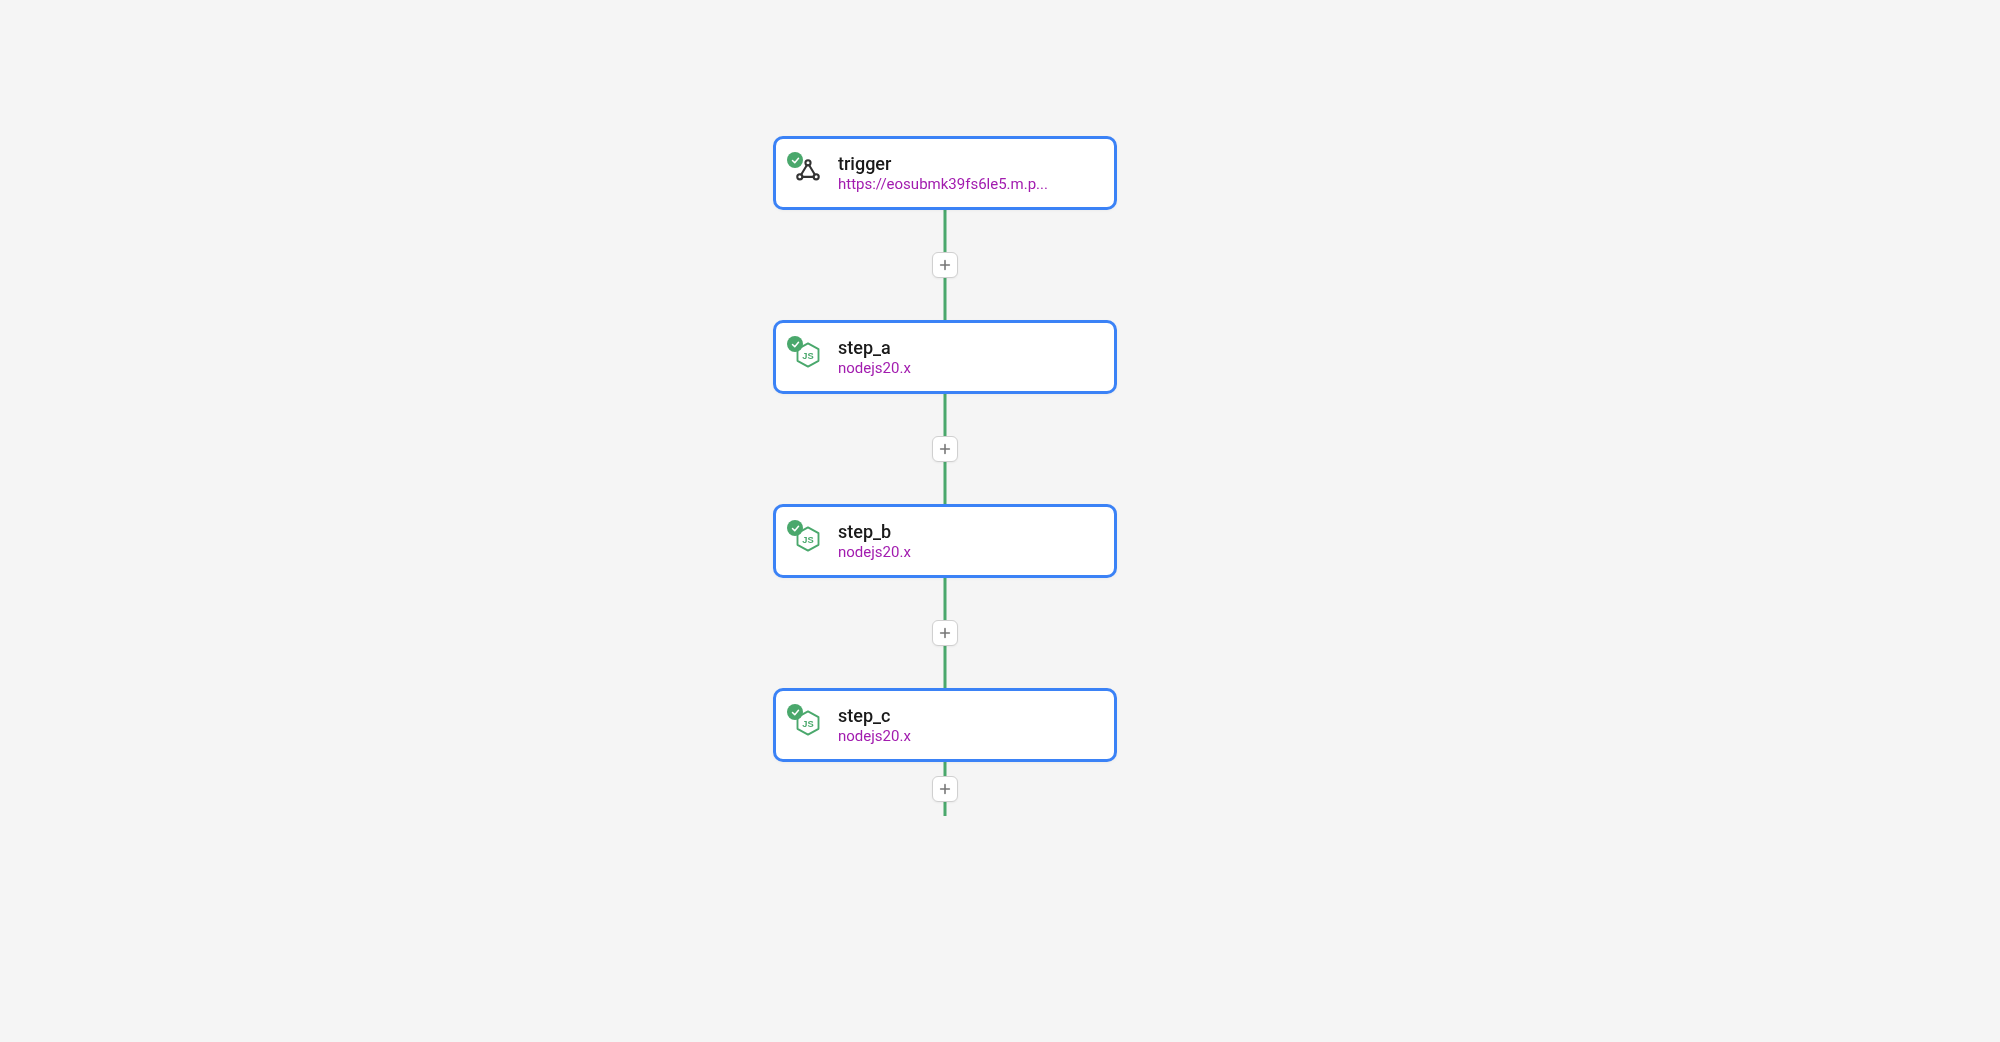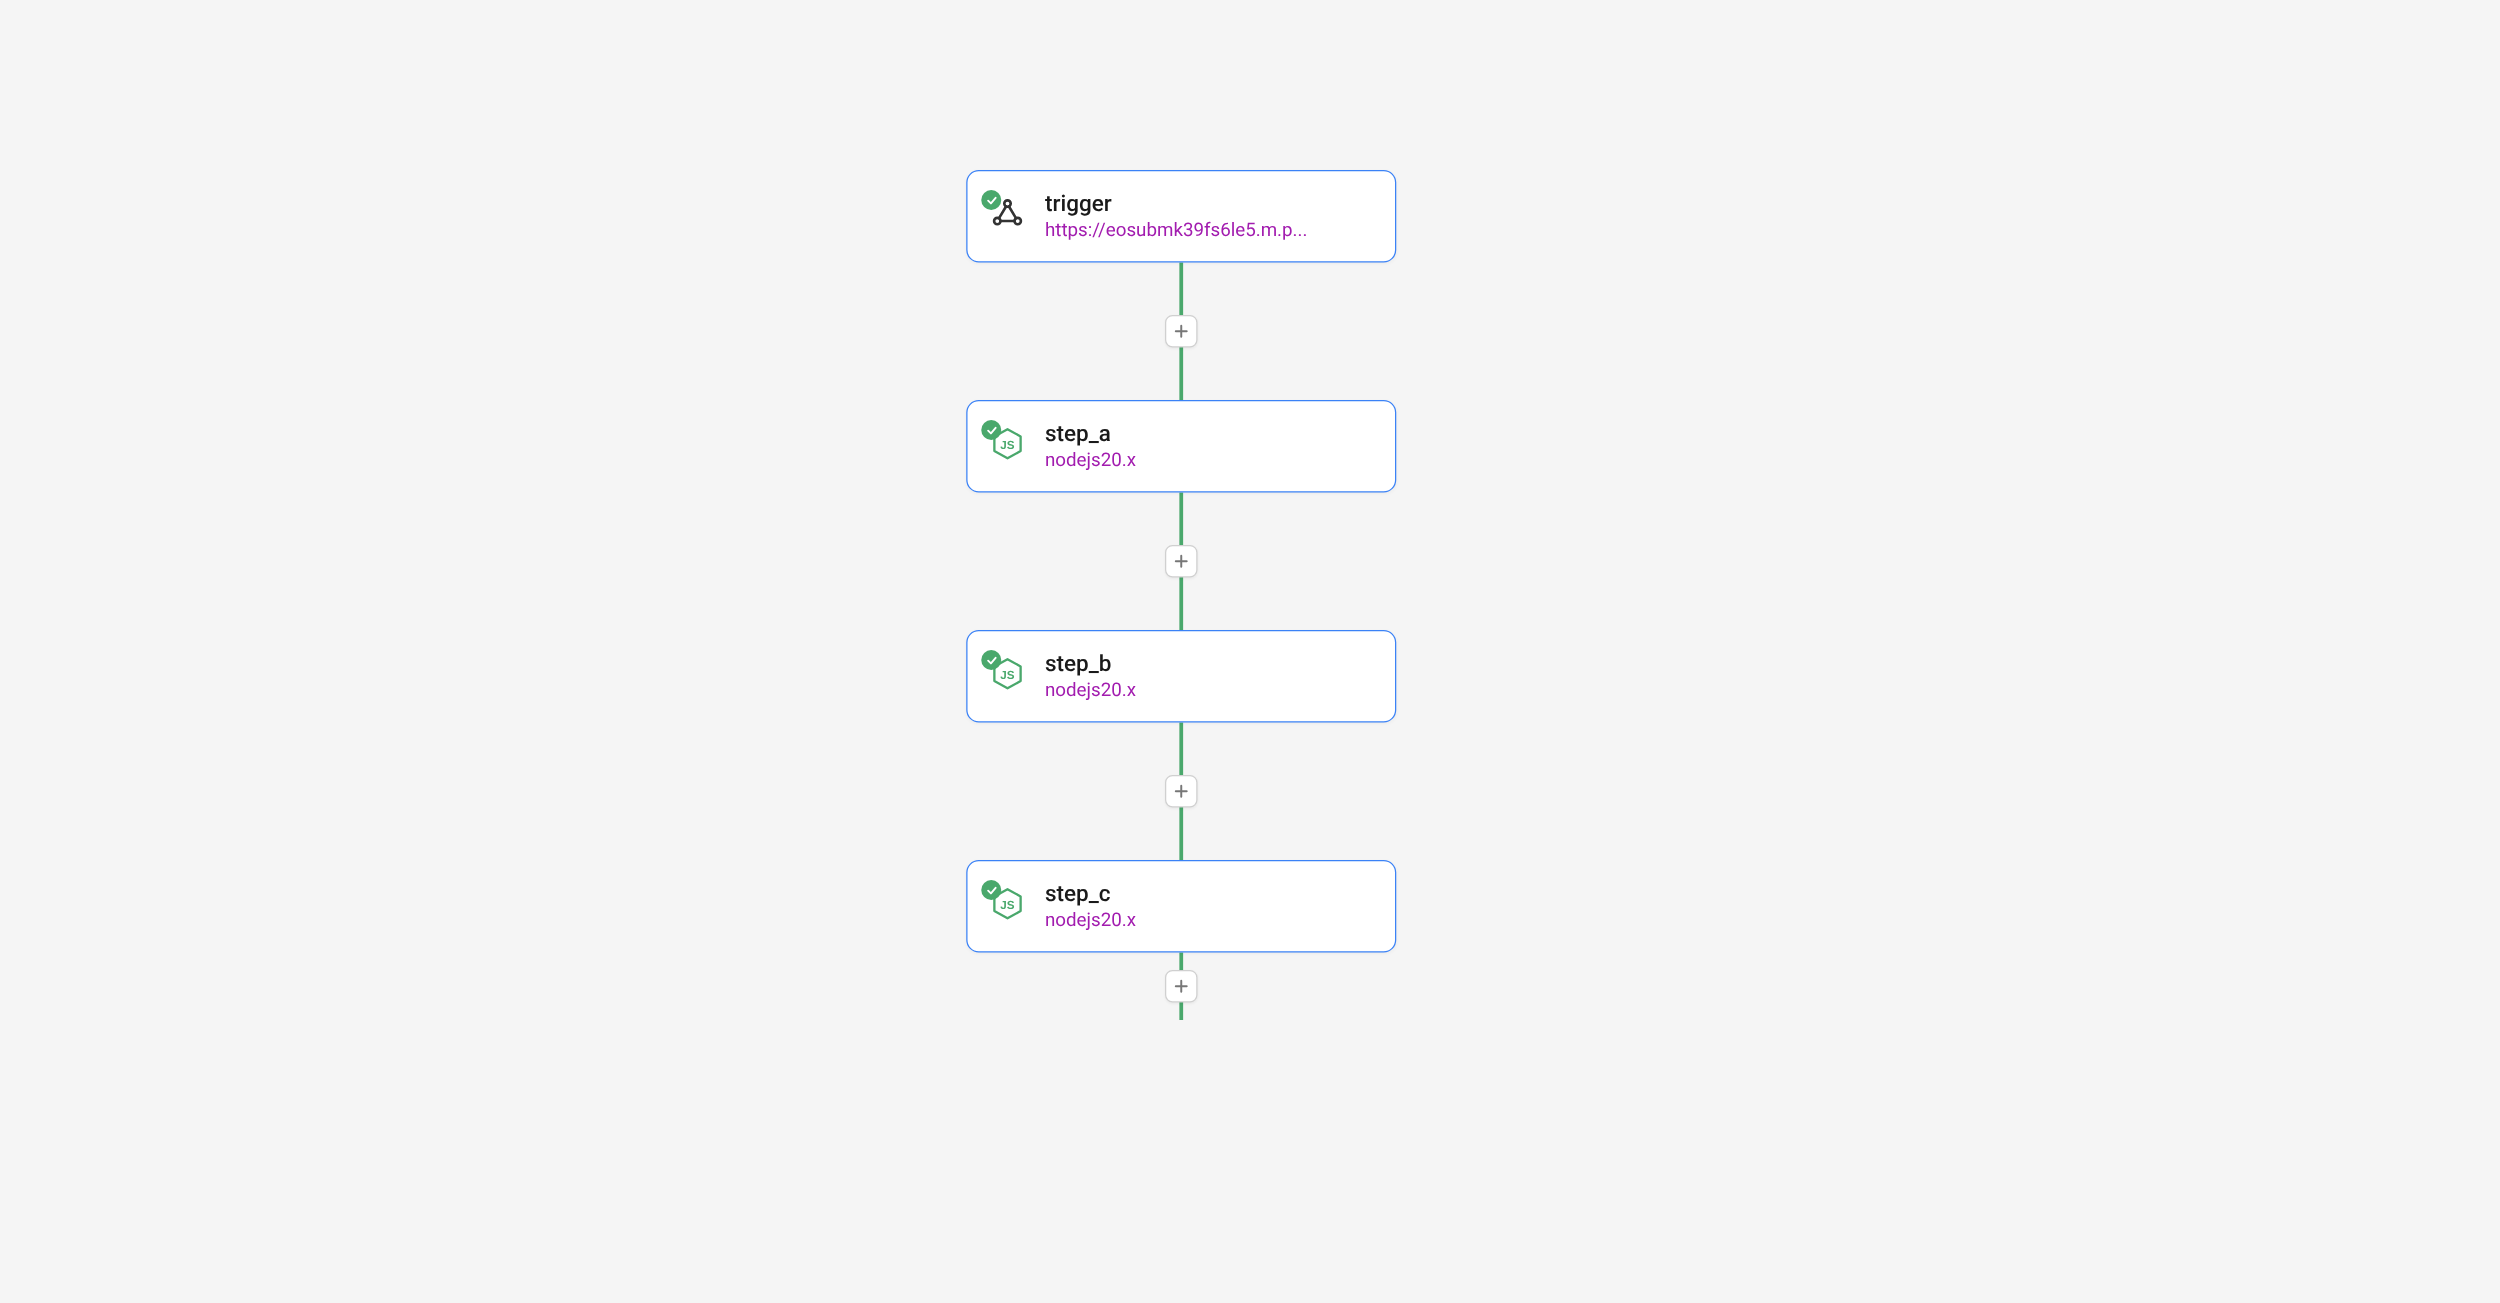--- a/index.html
+++ b/index.html
@@ -29,21 +29,21 @@
       display: flex;
       flex-direction: column;
       align-items: center;
     }
     
     .node-card {
       width: 344px;
       height: 74px;
       background: #ffffff;
       border-radius: 10px;
-      border: 1px solid #3b82f6;
+      border: 3px solid #3b82f6;
       box-shadow: 0 1px 3px rgba(0,0,0,0.04);
       display: flex;
       align-items: center;
       padding: 0 16px;
       position: relative;
       z-index: 2;
       cursor: pointer;
     }
     
     .node-icon-wrapper {

